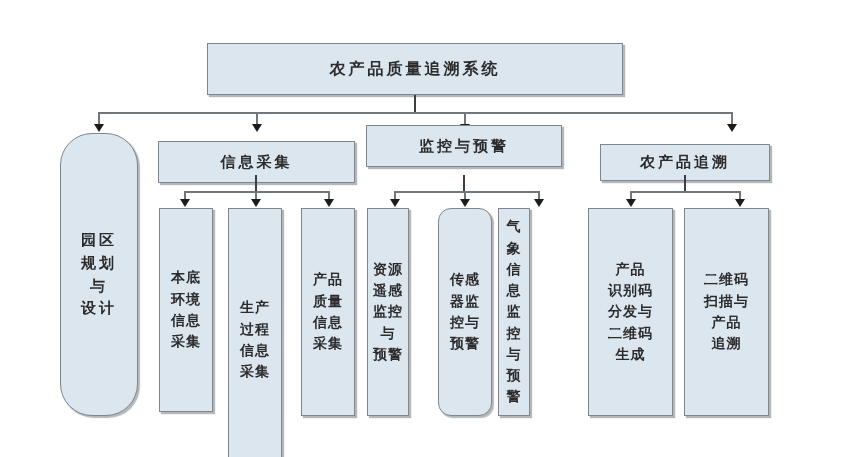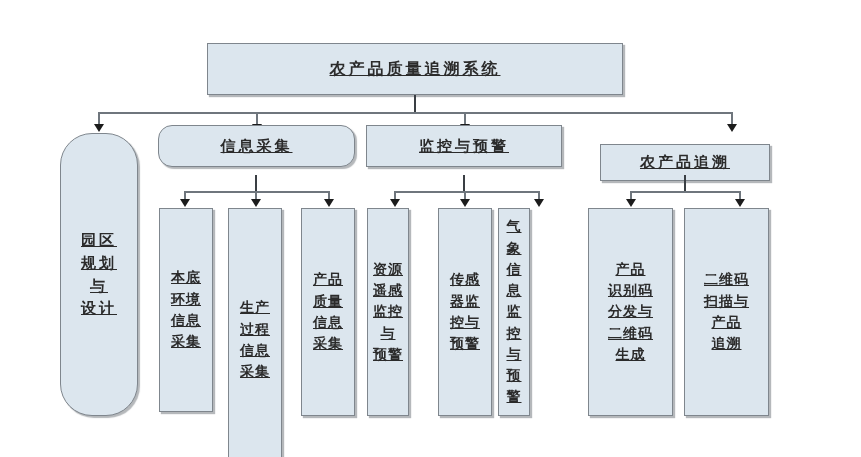--- a/index.html
+++ b/index.html
@@ -10,21 +10,20 @@
     position:absolute;
     box-sizing:border-box;
     background:#dce6ee;
     border:1.4px solid #7f868d;
     box-shadow:2px 2px 1px rgba(120,126,132,0.55);
     display:flex;align-items:center;justify-content:center;
     color:#2b2b2b;
     text-align:center;
     line-height:1.52;
     letter-spacing:1px;
-    text-decoration:underline;
   }
   .node .txt{display:block;width:100%;padding:0 2px;}
   .root{font-size:16px;letter-spacing:3px;font-weight:600;}
   .lvl2{font-size:15px;letter-spacing:3px;font-weight:600;}
   .leaf{font-size:14px;letter-spacing:1px;font-weight:600;}
   .vtall{align-items:center;}
   
   .ln{position:absolute;background:#6f767d;}
   .hline{height:1.5px;}
   .vline{width:1.5px;}
@@ -63,21 +62,21 @@
 
   <div class="node lvl2 vtall" style="left:60px;top:133px;width:78px;height:283px;font-size:15px;border-radius:32px;">
     <span class="txt">
       <span>园区</span><br>
       <span>规划</span><br>
       <span>与</span><br>
       <span>设计</span>
     </span>
   </div>
 
-  <div class="node lvl2" style="left:158px;top:125px;width:197px;height:42px;border-radius:14px;">
+  <div class="node lvl2" style="left:158px;top:141px;width:197px;height:42px;">
     <span class="txt">信息采集</span>
   </div>
   <div class="stem" style="left:255px;top:175px;width:2px;height:17px;"></div>
   <div class="ln hline" style="left:184px;top:191px;width:145px;"></div>
   <div class="ln vline" style="left:184px;top:191px;height:10px;"></div>
   <div class="arrow" style="left:180px;top:199px;"></div>
   <div class="ln vline" style="left:255px;top:191px;height:10px;"></div>
   <div class="arrow" style="left:251px;top:199px;"></div>
   <div class="ln vline" style="left:328px;top:191px;height:10px;"></div>
   <div class="arrow" style="left:324px;top:199px;"></div>
@@ -121,21 +120,21 @@
 
   <div class="node leaf" style="left:367px;top:208px;width:42px;height:208px;">
     <span class="txt">
       <span>资源</span><br>
       <span>遥感</span><br>
       <span>监控</span><br>
       <span>与</span><br>
       <span>预警</span>
     </span>
   </div>
-  <div class="node leaf" style="left:438px;top:208px;width:54px;height:208px;">
+  <div class="node leaf" style="left:438px;top:208px;width:54px;height:208px;border-radius:13px;">
     <span class="txt">
       <span>传感</span><br>
       <span>器监</span><br>
       <span>控与</span><br>
       <span>预警</span>
     </span>
   </div>
   <div class="node leaf" style="left:498px;top:208px;width:32px;height:208px;">
     <span class="txt">
       <span>气象</span><br>

